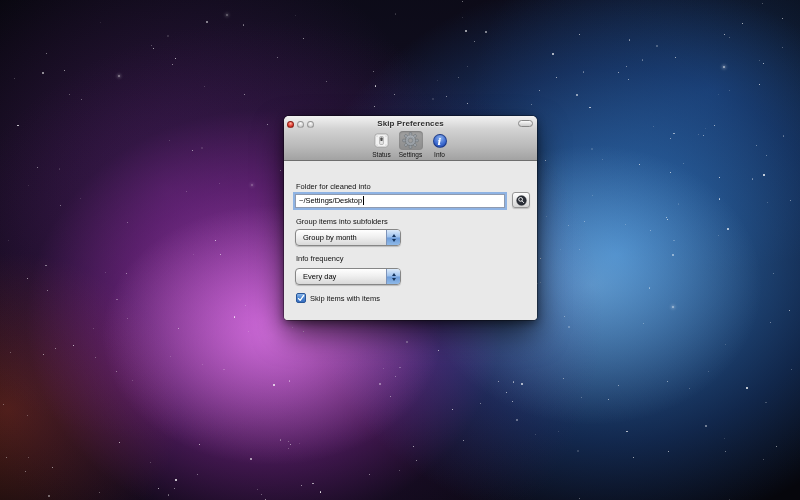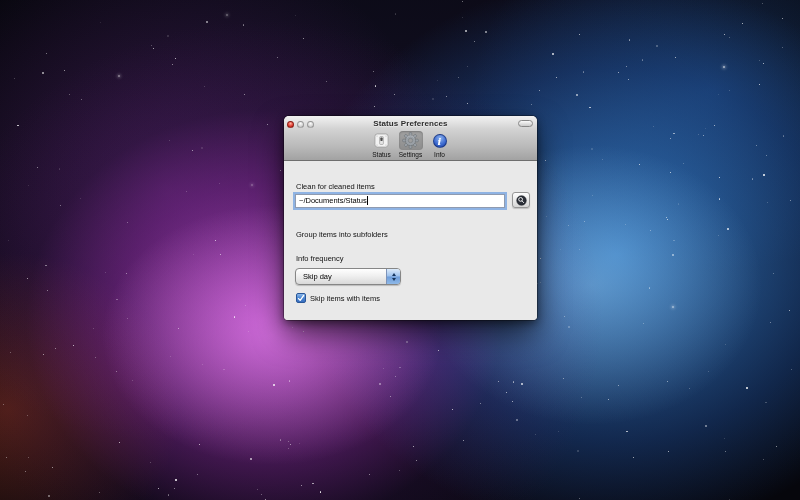--- a/index.html
+++ b/index.html
@@ -113,21 +113,21 @@
   }
   .checkbox.checked {
     border:1px solid #2a5798;
     background:linear-gradient(#8cb8ea, #4a85d2 50%, #3a6fc0);
   }
   .checkbox svg { display:none; }
   .checkbox.checked svg { display:block; }
   .checklabel { font-size:7.5px; color:#111; }
 
   .pos-folder-label { top:20px; }
-  .pos-group-label  { top:68px; }
+  .pos-group-label  { top:55px; }
   .popup-group      { top:67px; }
   .pos-freq-label   { top:92px; }
   .popup-freq       { top:106px; }
 </style>
 </head>
 <body>
 
 <div class="desktop">
   <div class="stars" id="stars">
       <div class="star" style="left: 556.4px; top: 76.9px; width: 1px; height: 1px; opacity: 0.79;"></div>
@@ -396,21 +396,21 @@
 
   <div class="window">
 
     <div class="header">
       <div class="titlebar">
         <div class="traffic">
           <span class="tl close"></span>
           <span class="tl dim"></span>
           <span class="tl dim"></span>
         </div>
-        <div class="title">Status Preferences</div>
+        <div class="title">Skip Preferences</div>
         <span class="pill"></span>
       </div>
 
       <div class="toolbar">
         <div class="titem">
           <span class="iconwrap">
               <span class="ticon">
             <svg width="15" height="15" viewBox="0 0 16 16">
               <rect x="1" y="1" width="14" height="14" rx="2.5" fill="#f2f2f2" stroke="#9a9a9a" stroke-width="0.8"></rect>
               <circle cx="3.2" cy="3.2" r="0.6" fill="#b5b5b5"></circle>
@@ -451,41 +451,48 @@
         <div class="titem">
           <span class="iconwrap">
               <span class="info-badge">i</span>
             </span>
           <span class="tlabel">Info</span>
         </div>
       </div>
     </div>
 
     <div class="content">
-      <div class="flabel pos-folder-label">Clean for cleaned items</div>
+      <div class="flabel pos-folder-label">Folder for cleaned into</div>
 
       <div class="textfield">
-        <span>~/Documents/Status</span><span class="caret"></span>
+        <span>~/Settings/Desktop</span><span class="caret"></span>
       </div>
 
       <div class="browse-btn">
         <svg width="11" height="11" viewBox="0 0 11 11">
           <circle cx="5.5" cy="5.5" r="4.8" fill="#2b2f38" stroke="#15181f" stroke-width="0.5"></circle>
           <circle cx="4.6" cy="4.4" r="1.9" fill="none" stroke="#fff" stroke-width="0.9"></circle>
           <line x1="6" y1="5.9" x2="7.9" y2="7.9" stroke="#fff" stroke-width="0.9"></line>
         </svg>
       </div>
 
       <div class="flabel pos-group-label">Group items into subfolders</div>
 
+      <div class="popup popup-group">
+        <span>Group by month</span>
+        <span class="arrows">
+            <span class="arr-up"></span>
+            <span class="arr-dn"></span>
+          </span>
+      </div>
 
       <div class="flabel pos-freq-label">Info frequency</div>
 
       <div class="popup popup-freq">
-        <span>Skip day</span>
+        <span>Every day</span>
         <span class="arrows">
             <span class="arr-up"></span>
             <span class="arr-dn"></span>
           </span>
       </div>
 
       <div class="checkrow">
         <span class="checkbox checked">
           <svg width="9" height="9" viewBox="0 0 9 9">
             <path d="M1.7 4.6 L3.6 6.6 L7.4 1.2" fill="none" stroke="#fff" stroke-width="1.5" stroke-linecap="round" stroke-linejoin="round"></path>

